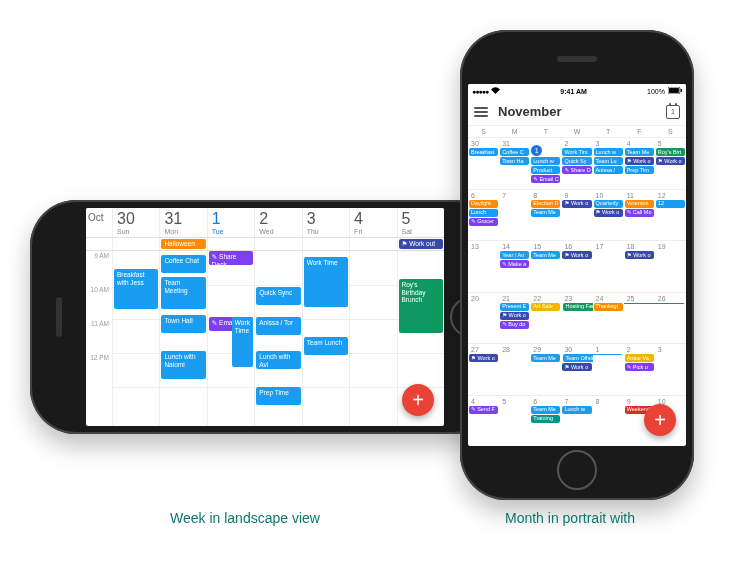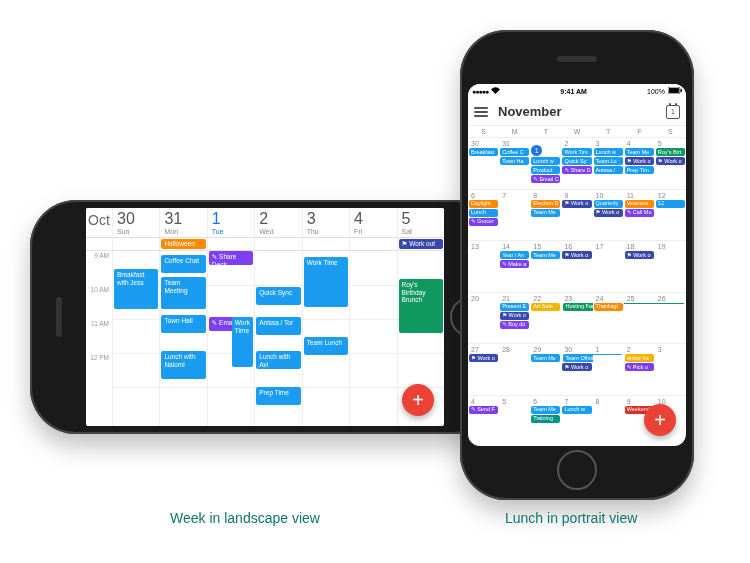--- a/index.html
+++ b/index.html
@@ -34,21 +34,21 @@
     background: #333;
     border-radius: 4px;
   }
   
   .phone.landscape { left: 30px; top: 200px; width: 470px; height: 234px; }
   .phone.landscape .screen { left: 56px; top: 8px; width: 358px; height: 218px; border-radius: 2px;}
   .phone.landscape .home-btn { right: 10px; top: 50%; transform: translateY(-50%); }
   .phone.landscape .speaker { left: 26px; top: 50%; transform: translateY(-50%); width: 6px; height: 40px; }
   
   .phone.portrait { left: 460px; top: 30px; width: 234px; height: 470px; }
-  .phone.portrait .screen { left: 8px; top: 54px; width: 218px; height: 362px; border-radius: 12px;}
+  .phone.portrait .screen { left: 8px; top: 54px; width: 218px; height: 362px; border-radius: 2px;}
   .phone.portrait .home-btn { bottom: 10px; left: 50%; transform: translateX(-50%); }
   .phone.portrait .speaker { top: 26px; left: 50%; transform: translateX(-50%); width: 40px; height: 6px; }
 
   
   .caption {
     position: absolute;
     font-size: 14px;
     color: #0f766e;
   }
 
@@ -56,21 +56,21 @@
   .week {
     width: 100%; height: 100%;
     display: flex; flex-direction: column;
     font-size: 7px;
   }
   .week-header {
     display: flex;
     border-bottom: 1px solid #e0e0e0;
     background: #fff;
   }
-  .week-header .gutter { width: 26px; padding: 4px 2px; font-size: 14px; color: #666; }
+  .week-header .gutter { width: 26px; padding: 4px 2px; font-size: 10px; color: #666; }
   .week-header .daycol { flex: 1; text-align: left; padding: 2px 4px; border-left: 1px solid #eee; }
   .week-header .daynum { font-size: 16px; color: #555; font-weight: 300; }
   .week-header .daynum.today { color: #1a73e8; }
   .week-header .dayname { font-size: 7px; color: #888; }
   .week-header .dayname.today { color: #1a73e8; }
   .allday-row {
     display: flex;
     border-bottom: 1px solid #e0e0e0;
   }
   .allday-row .gutter { width: 26px; }
@@ -580,13 +580,13 @@
               <div class="chips"></div>
             </div>
           </div>
         </div>
       <div class="fab" style="right:10px;bottom:10px">+</div>
     </div>
   </div>
 </div>
 
 <div class="caption" style="left:170px; top:510px">Week in landscape view</div>
-<div class="caption" style="left:505px; top:510px">Lunch in portrait view</div>
+<div class="caption" style="left:505px; top:510px">Month in portrait with</div>
 
 </body></html>

